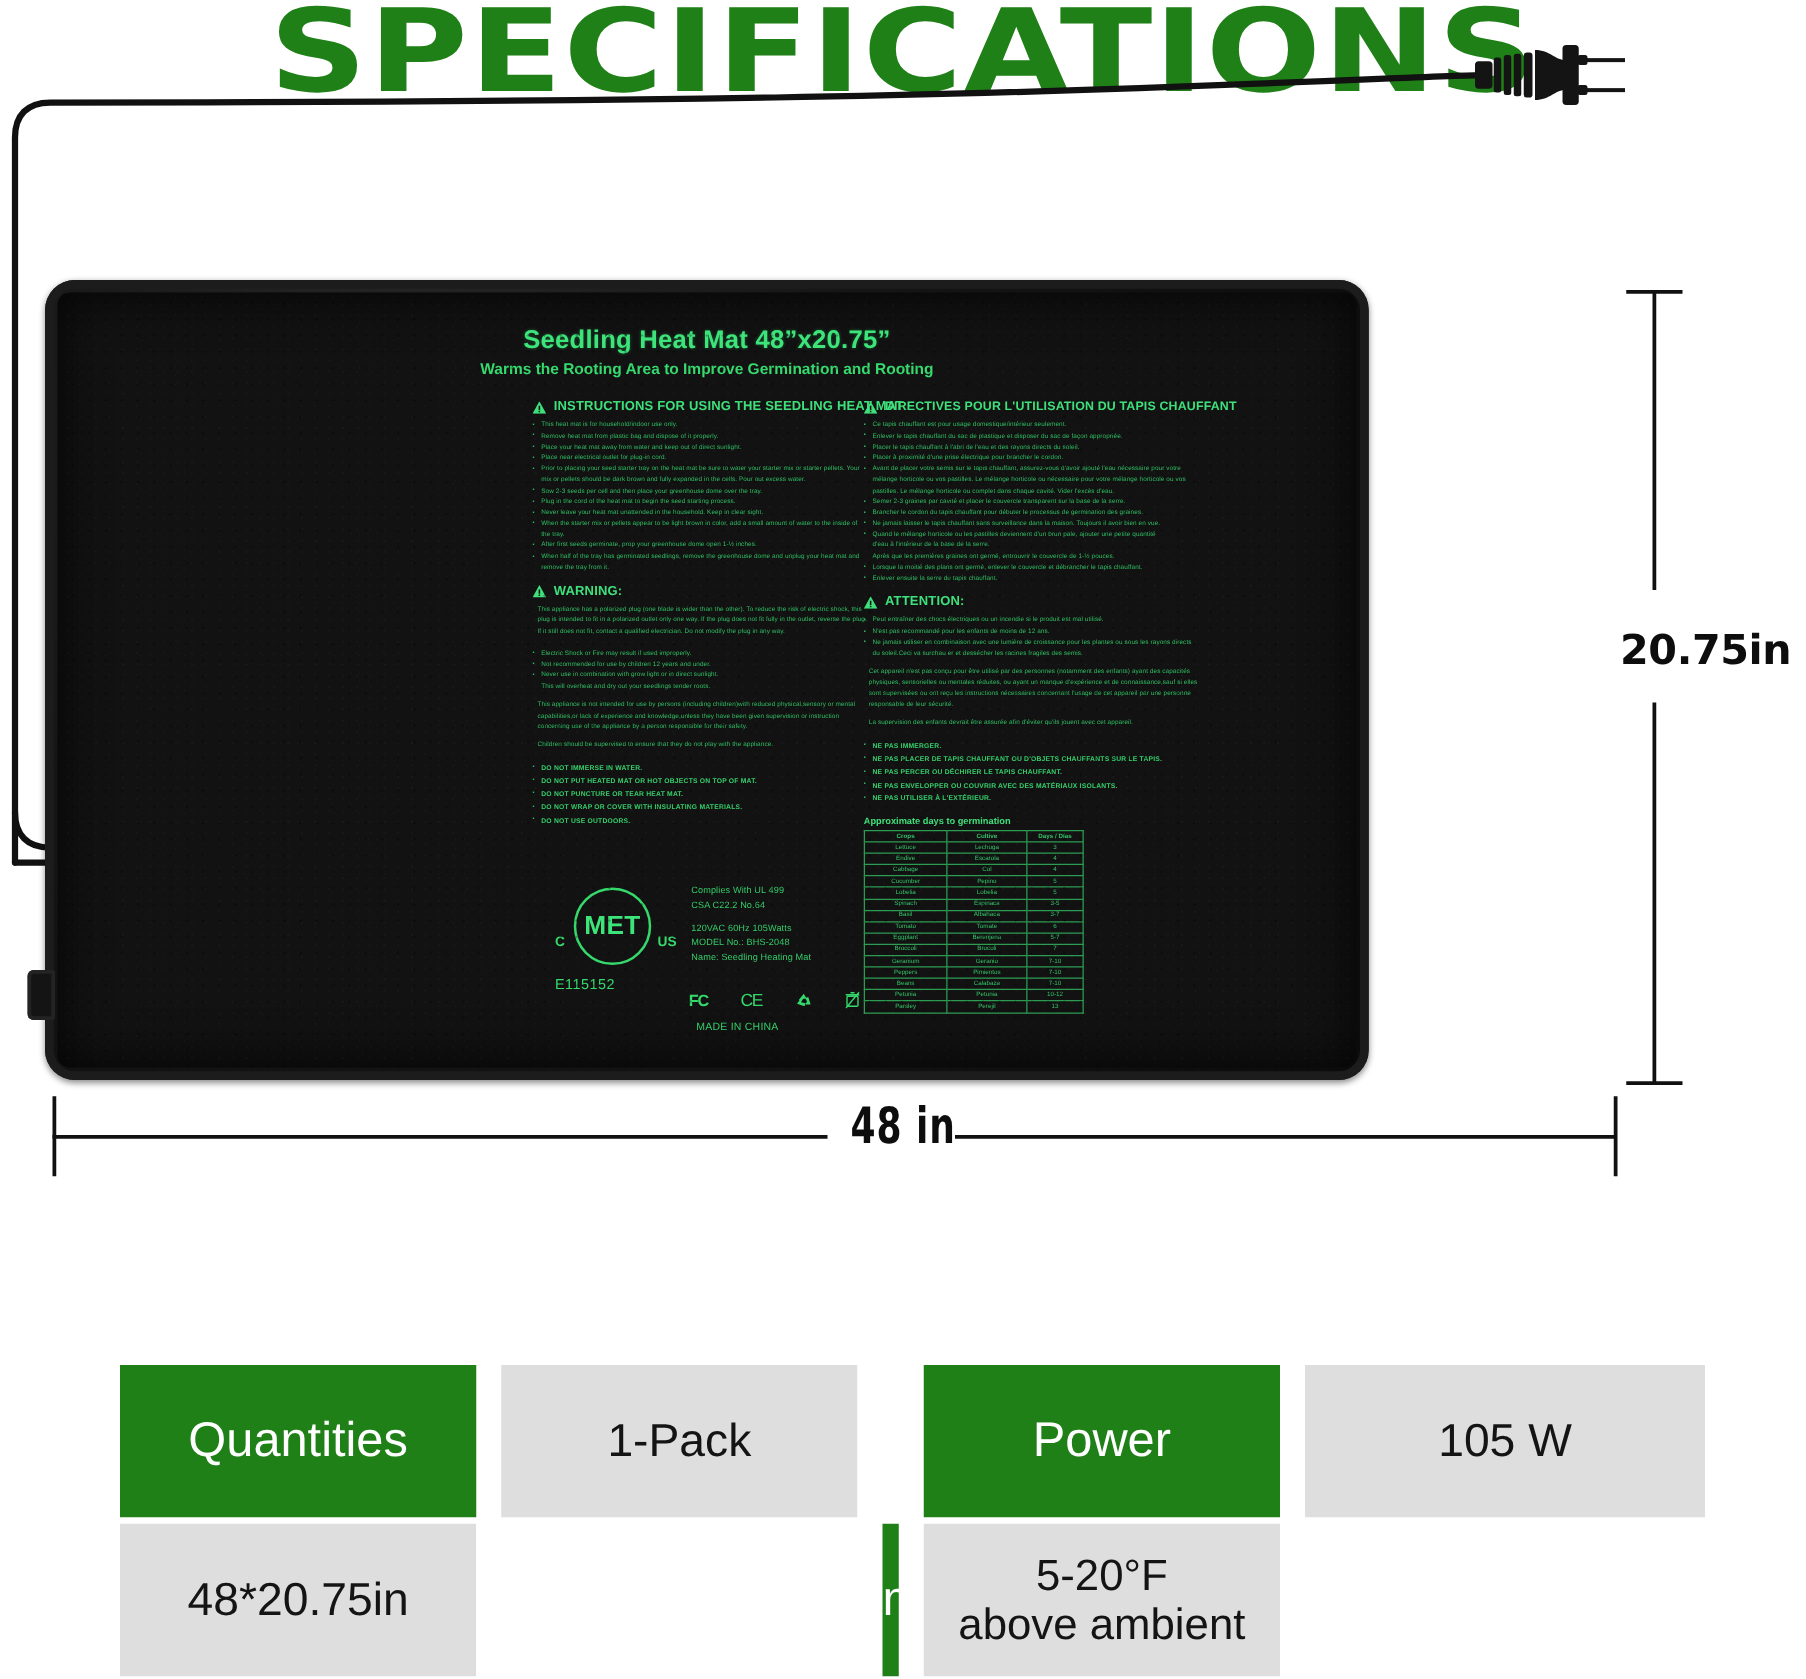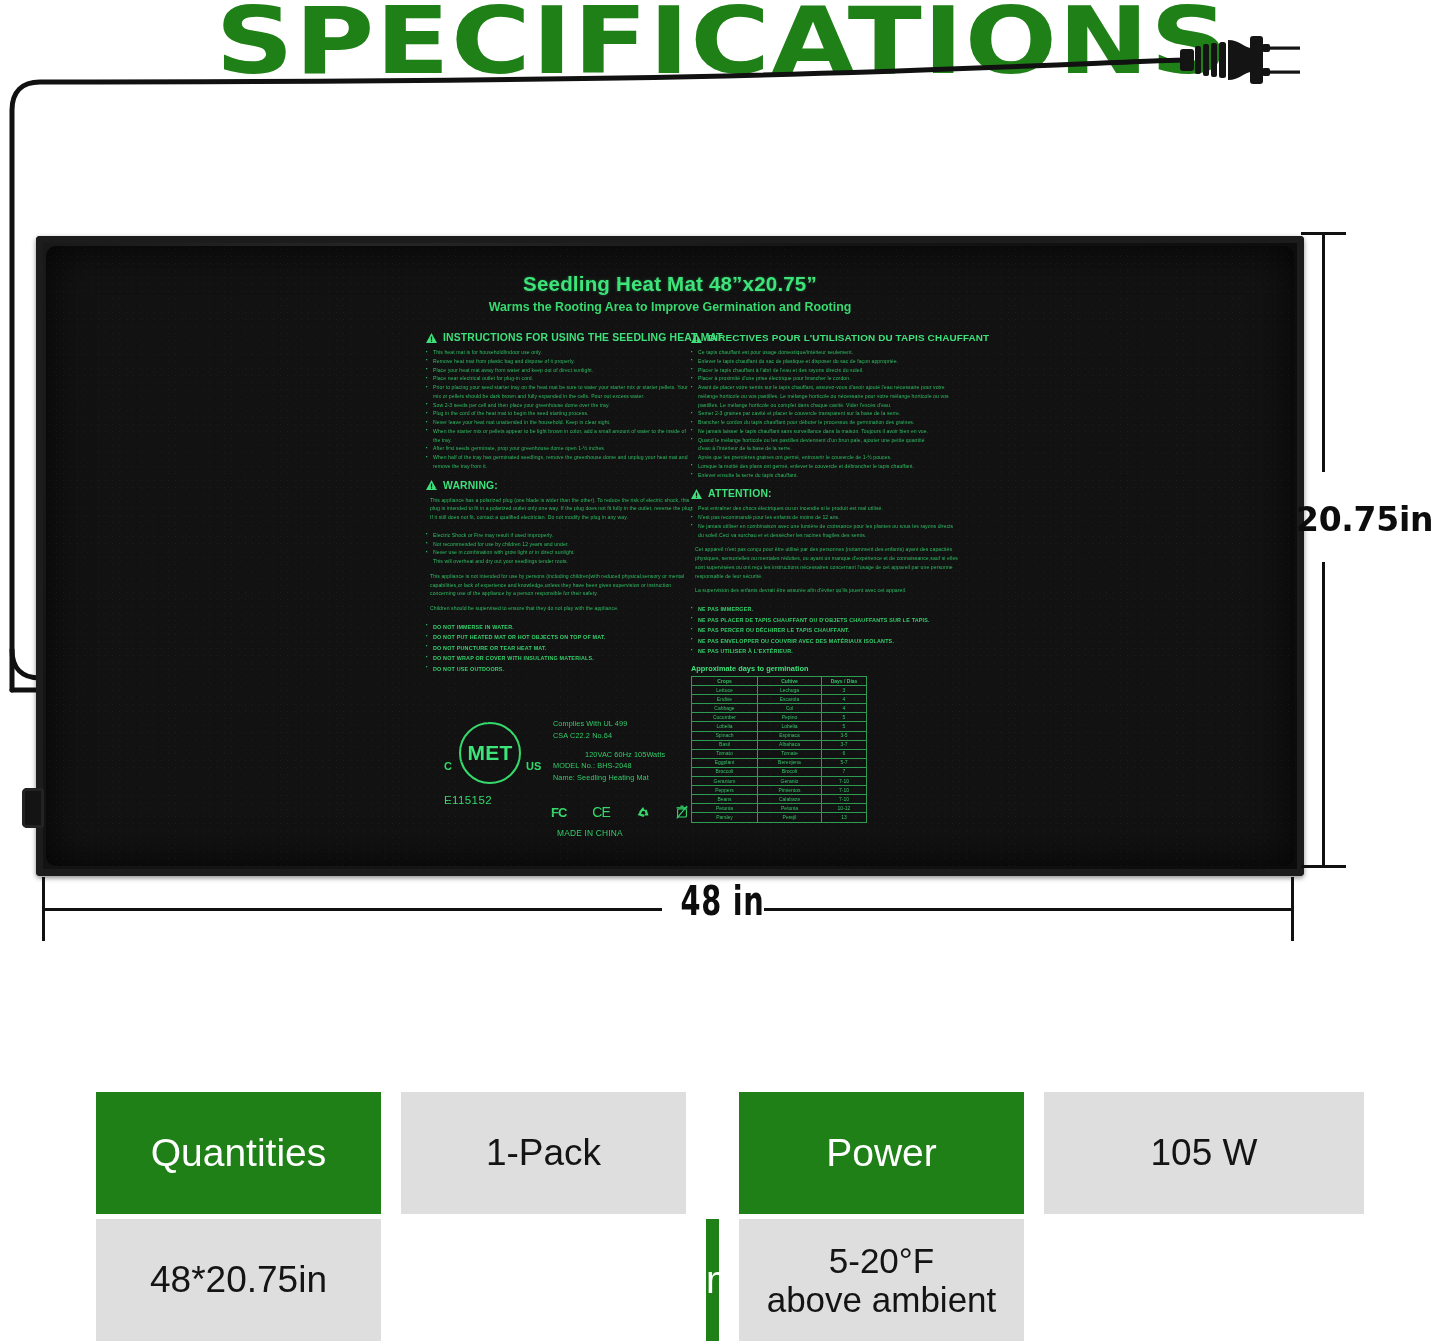--- a/index.html
+++ b/index.html
@@ -25,23 +25,23 @@
     line-height: 1.05;
     white-space: nowrap;
   }
 
   
   #cord-wrap { position: absolute; left: 0; top: 120; width: 1340px; height: 780px; }
   .cord-svg { position: absolute; left: 0; top: 0; overflow: visible; }
 
   
   #mat {
-    position: absolute; left: 36px; top: 236px;
-    width: 1268px; height: 640px;
-    border-radius: 4px;
+    position: absolute; left: 36px; top: 224px;
+    width: 1059px; height: 640px;
+    border-radius: 24px;
     background:
       radial-gradient(circle at 28% 22%, #2b2b2b 0%, #151515 42%, #0b0b0b 100%);
     box-shadow: inset 0 0 0 7px #1c1c1c, 0 2px 5px rgba(0,0,0,.45);
   }
   #mat-inner {
     position: absolute; left: 10px; top: 10px; right: 10px; bottom: 10px;
     border-radius: 10px;
     background: #121212;
     box-shadow: inset 0 0 40px rgba(0,0,0,.85);
     overflow: hidden;
@@ -128,21 +128,21 @@
     width: 62px; height: 62px; border-radius: 50%;
     border: 2.4px solid #35d96b;
     display: flex; align-items: center; justify-content: center;
   }
   #met-text { font-size: 21px; font-weight: 700; color: #3ce47a; letter-spacing: .3px; }
   #met-c  { position: absolute; left: 13px; top: 44px; font-size: 11px; font-weight: 700; color: #35d96b; }
   #met-us { position: absolute; left: 95px; top: 44px; font-size: 11px; font-weight: 700; color: #35d96b; }
   #met-e  { position: absolute; left: 13px; top: 78px; font-size: 11.5px; color: #35d96b; letter-spacing: .4px; }
   #cert-lines { position: absolute; left: 122px; top: 2px; width: 130px; }
   #cert-lines div { font-size: 7.3px; color: #33cc69; line-height: 1.62; letter-spacing: .1px; }
-  #cert-lines .grp2 { margin-top: 7px; margin-left: 32px; }
+  #cert-lines .grp2 { margin-top: 7px; }
   #marks { position: absolute; left: 120px; top: 88px; display: flex; align-items: center; gap: 26px; }
   #marks .mk { color: #35d96b; }
   #made { position: absolute; left: 126px; top: 112px; font-size: 8.4px; color: #33cc69; letter-spacing: .2px; }
 
   
   #dim-v { position: absolute; left: 1322px; top: 232px; height: 636px; width: 2px; }
   .vline { position: absolute; left: 0; width: 2.6px; background: #111; }
   .vcap  { position: absolute; left: -21px; width: 45px; height: 2.6px; background: #111; }
   #dim-v-label {
     position: absolute; left: 1296px; top: 500px;

